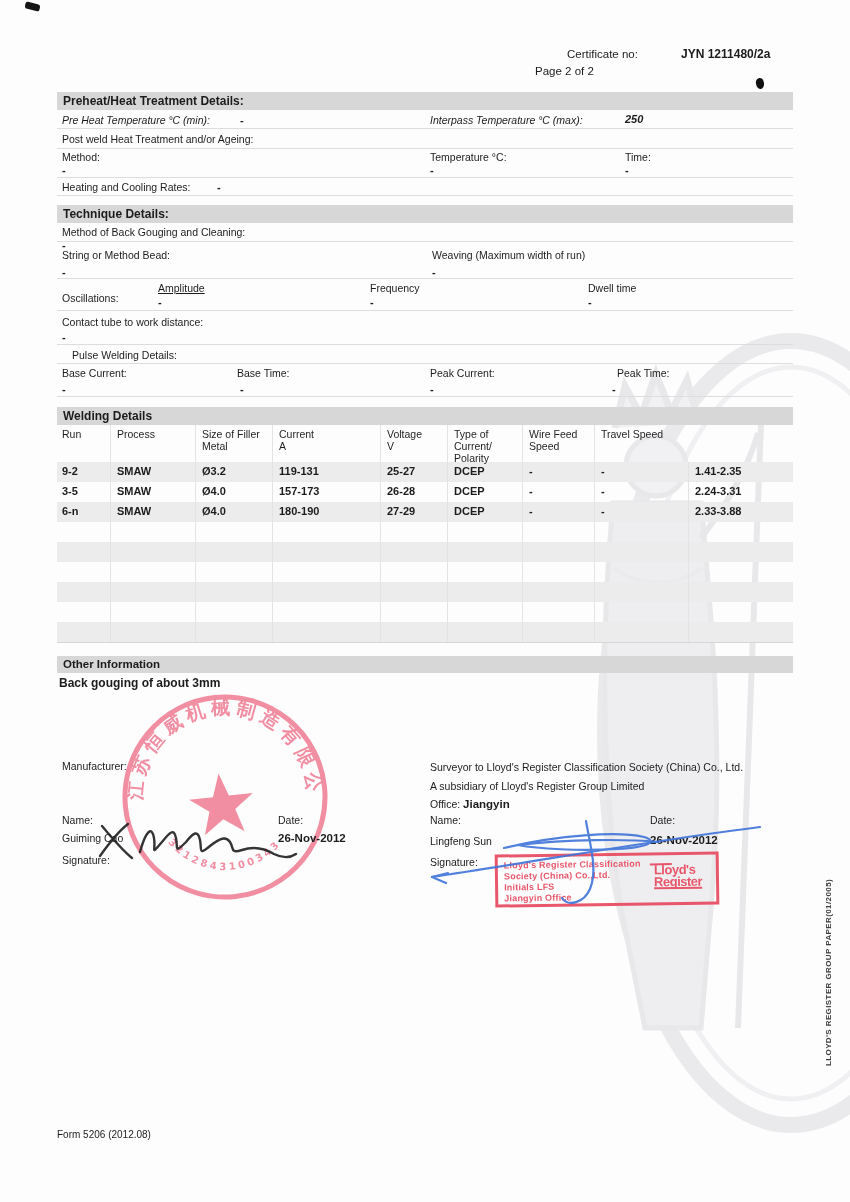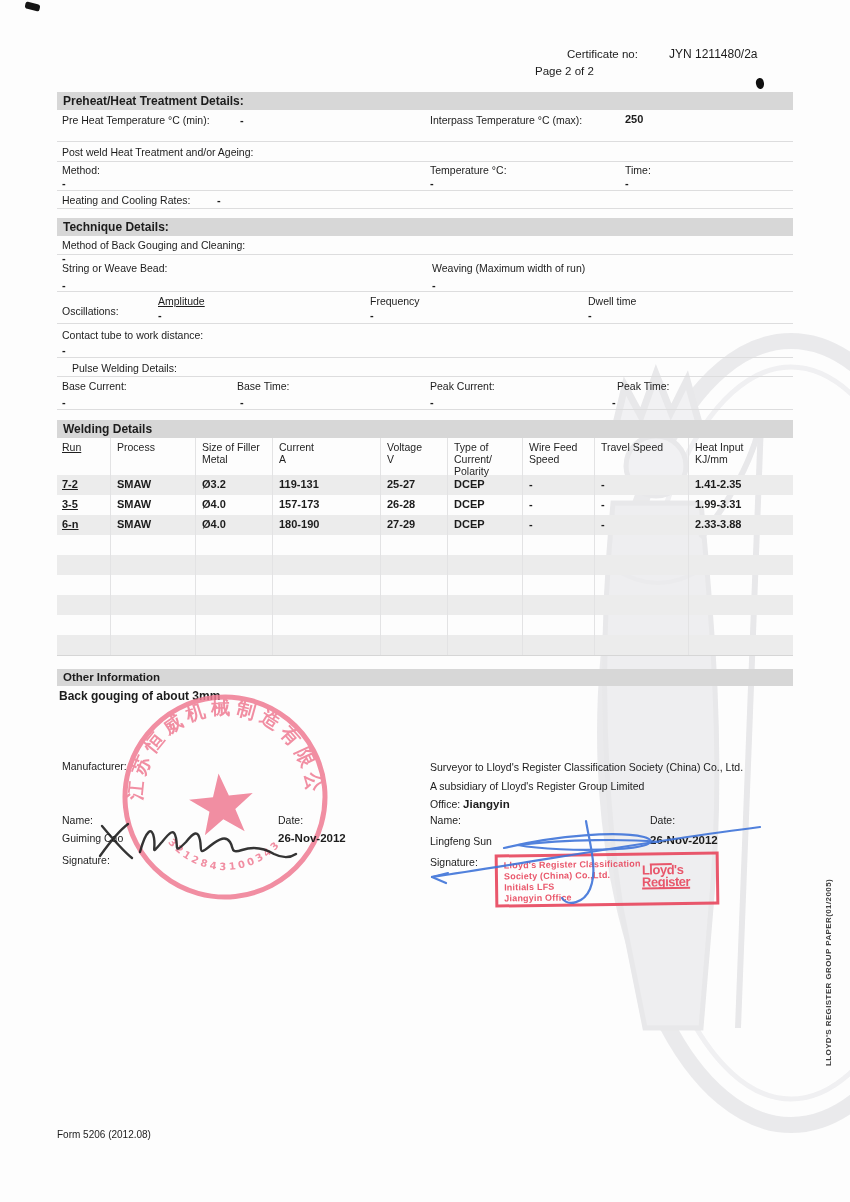--- a/index.html
+++ b/index.html
@@ -11,48 +11,48 @@
   .scan-mark-tl { position:absolute; left:25px; top:3px; width:15px; height:7px; background:#151515; transform:rotate(14deg); border-radius:2px 3px 2px 3px; }
   .scan-dot { position:absolute; left:756px; top:78px; width:8px; height:11px; background:#101010; border-radius:50% 45% 55% 50%; transform:rotate(-12deg); }
 
   
   .watermark { position:absolute; left:553px; top:328px; width:297px; height:832px; pointer-events:none; }
 
   
   .cert-block { position:absolute; left:535px; top:46px; font-size:11.5px; line-height:17px; }
   .cert-row { display:flex; }
   .cert-label { width:100px;margin-left:32px; }
-  .cert-value { font-weight:normal; font-size:12px; margin-left:2px; }
+  .cert-value { font-weight:bold; font-size:12px; margin-left:14px; }
 
   
   .content { position:absolute; left:57px; top:92px; width:736px; font-size:10.5px; }
   .bar { background:#d7d7d7; font-weight:bold; font-size:12px; padding:2px 6px 2px 6px; height:18px; }
   .row { position:relative; border-bottom:1px solid #ddddde; }
   .row span { position:absolute; white-space:nowrap; }
   .val { font-weight:bold; font-size:11px; }
 
   
   .wtable { border-bottom:1px solid #d6d6d6; }
   .trow { display:grid; grid-template-columns:53px 85px 77px 108px 67px 75px 72px 94px 1fr; }
   .trow > div { padding:3px 4px 0 6px; border-left:1px solid #e3e3e4; }
-  .trow > div:first-child { border-left:none; padding-left:5px;text-decoration:underline; }
+  .trow > div:first-child { border-left:none; padding-left:5px; }
   .thead { height:37px; font-size:10.5px; line-height:12px; color:#1f1f1f; }
   .tdata { height:20px; font-weight:bold; font-size:11px; }
   .tdata.stripe { background:#ececec; }
 
   .other-note { font-weight:bold; font-size:12px; padding:3px 2px; }
 
   
   .abs { position:absolute; white-space:nowrap; font-size:10.5px; }
   .b { font-weight:bold; font-size:11.5px; }
 
   .red-stamp-box { position:absolute; left:495px; top:853px; width:224px; height:53px;
     border:3px solid #e84a60; color:#e84a60; transform:rotate(-0.8deg); display:flex; opacity:.92; }
   .rsb-text { flex:1; padding:3px 0 0 6px; font-size:9px; font-weight:bold; line-height:11px; letter-spacing:.2px; }
-  .rsb-logo { width:74px; padding-top:9px; font-size:13px; font-weight:bold; line-height:12px; text-align:left; letter-spacing:-0.5px; }
+  .rsb-logo { width:62px; padding-top:9px; font-size:13px; font-weight:bold; line-height:12px; text-align:left; letter-spacing:-0.5px; }
   .rsb-logo .ul { border-bottom:2px solid #e84a60; display:inline-block; line-height:11px; }
   .rsb-dash { position:absolute; left:152px; top:8px; width:22px; border-top:2px solid #e84a60; }
 
   
   .footnotes { position:absolute; left:57px; top:910px; width:737px; border-top:1px solid #cfcfcf;
     padding-top:8px; font-size:9.5px; font-style:italic; line-height:14px; color:#222; }
 
   .form-no { position:absolute; left:57px; top:1129px; font-size:10px; }
 
   .side-text { position:absolute; left:697px; top:966px; width:266px; height:13px;
@@ -84,21 +84,21 @@
     <div class="cert-row">
       <span class="cert-label">Certificate no:</span>
       <span class="cert-value">JYN 1211480/2a</span>
     </div>
     <div>Page 2 of 2</div>
   </div>
 
   <div class="content">
 
     <div class="bar">Preheat/Heat Treatment Details:</div>
-    <div class="row" style="height:32px;">
+    <div class="row" style="height:19px;font-style:italic;">
       <span style="left:5px; top:4px;">Pre Heat Temperature °C (min):</span>
       <span class="val" style="left:183px; top:4px;">-</span>
       <span style="left:373px; top:4px;">Interpass Temperature °C (max):</span>
       <span class="val" style="left:568px; top:3px;">250</span>
     </div>
     <div class="row" style="height:20px;">
       <span style="left:5px; top:4px;">Post weld Heat Treatment and/or Ageing:</span>
     </div>
     <div class="row" style="height:29px;">
       <span style="left:5px; top:2px;">Method:</span>
@@ -112,21 +112,21 @@
       <span style="left:5px; top:3px;">Heating and Cooling Rates:</span>
       <span class="val" style="left:160px; top:3px;">-</span>
     </div>
 
     <div class="bar" style="margin-top:9px;">Technique Details:</div>
     <div class="row" style="height:19px;">
       <span style="left:5px; top:3px;">Method of Back Gouging and Cleaning:</span>
       <span class="val" style="left:5px; top:16px;">-</span>
     </div>
     <div class="row" style="height:37px;">
-      <span style="left:5px; top:7px;">String or Weave Bead:</span>
+      <span style="left:5px; top:7px;">String or Method Bead:</span>
       <span class="val" style="left:5px; top:24px;">-</span>
       <span style="left:375px; top:7px;">Weaving (Maximum width of run)</span>
       <span class="val" style="left:375px; top:24px;">-</span>
     </div>
     <div class="row" style="height:32px;">
       <span style="left:5px; top:13px;">Oscillations:</span>
       <span style="left:101px; top:3px;text-decoration:underline;">Amplitude</span>
       <span class="val" style="left:101px; top:17px;">-</span>
       <span style="left:313px; top:3px;">Frequency</span>
       <span class="val" style="left:313px; top:17px;">-</span>
@@ -177,46 +177,42 @@
             <div>Current/</div>
             <div>Polarity</div>
           </div>
           <div>
             <div>Wire Feed</div>
             <div>Speed</div>
           </div>
           <div>
             <div>Travel Speed</div>
           </div>
-          <div>
-            <div>Heat Input</div>
-            <div>KJ/mm</div>
-          </div>
-        </div>
-        <div class="trow tdata stripe">
-          <div>7-2</div>
+        </div>
+        <div class="trow tdata stripe">
+          <div>9-2</div>
           <div>SMAW</div>
           <div>Ø3.2</div>
           <div>119-131</div>
           <div>25-27</div>
           <div>DCEP</div>
           <div>-</div>
           <div>-</div>
           <div>1.41-2.35</div>
         </div>
         <div class="trow tdata">
           <div>3-5</div>
           <div>SMAW</div>
           <div>Ø4.0</div>
           <div>157-173</div>
           <div>26-28</div>
           <div>DCEP</div>
           <div>-</div>
           <div>-</div>
-          <div>1.99-3.31</div>
+          <div>2.24-3.31</div>
         </div>
         <div class="trow tdata stripe">
           <div>6-n</div>
           <div>SMAW</div>
           <div>Ø4.0</div>
           <div>180-190</div>
           <div>27-29</div>
           <div>DCEP</div>
           <div>-</div>
           <div>-</div>

